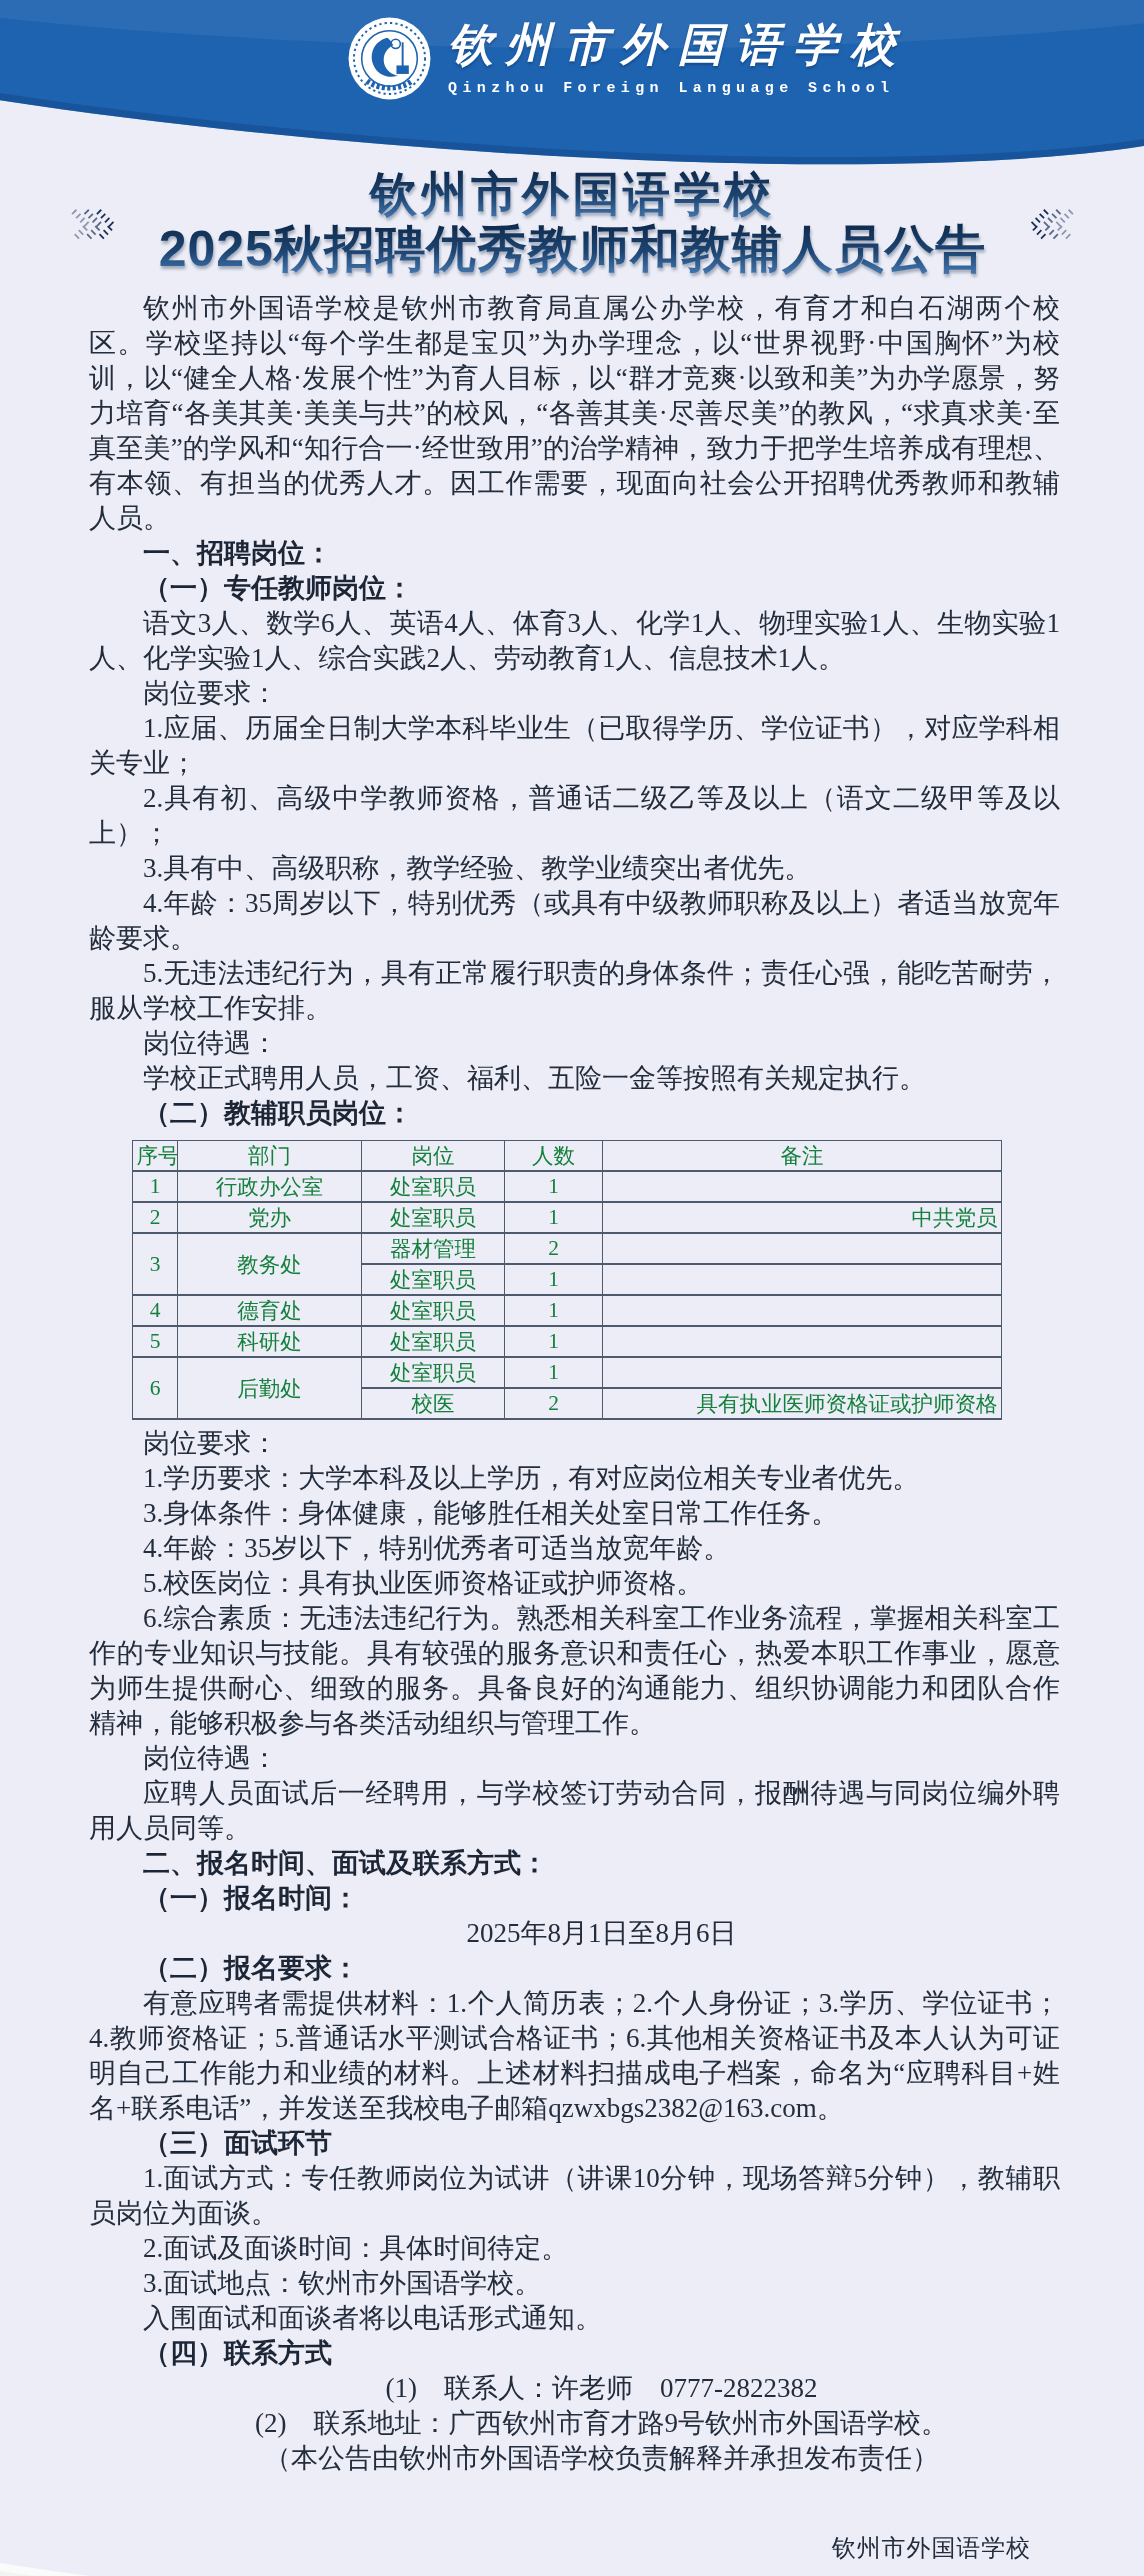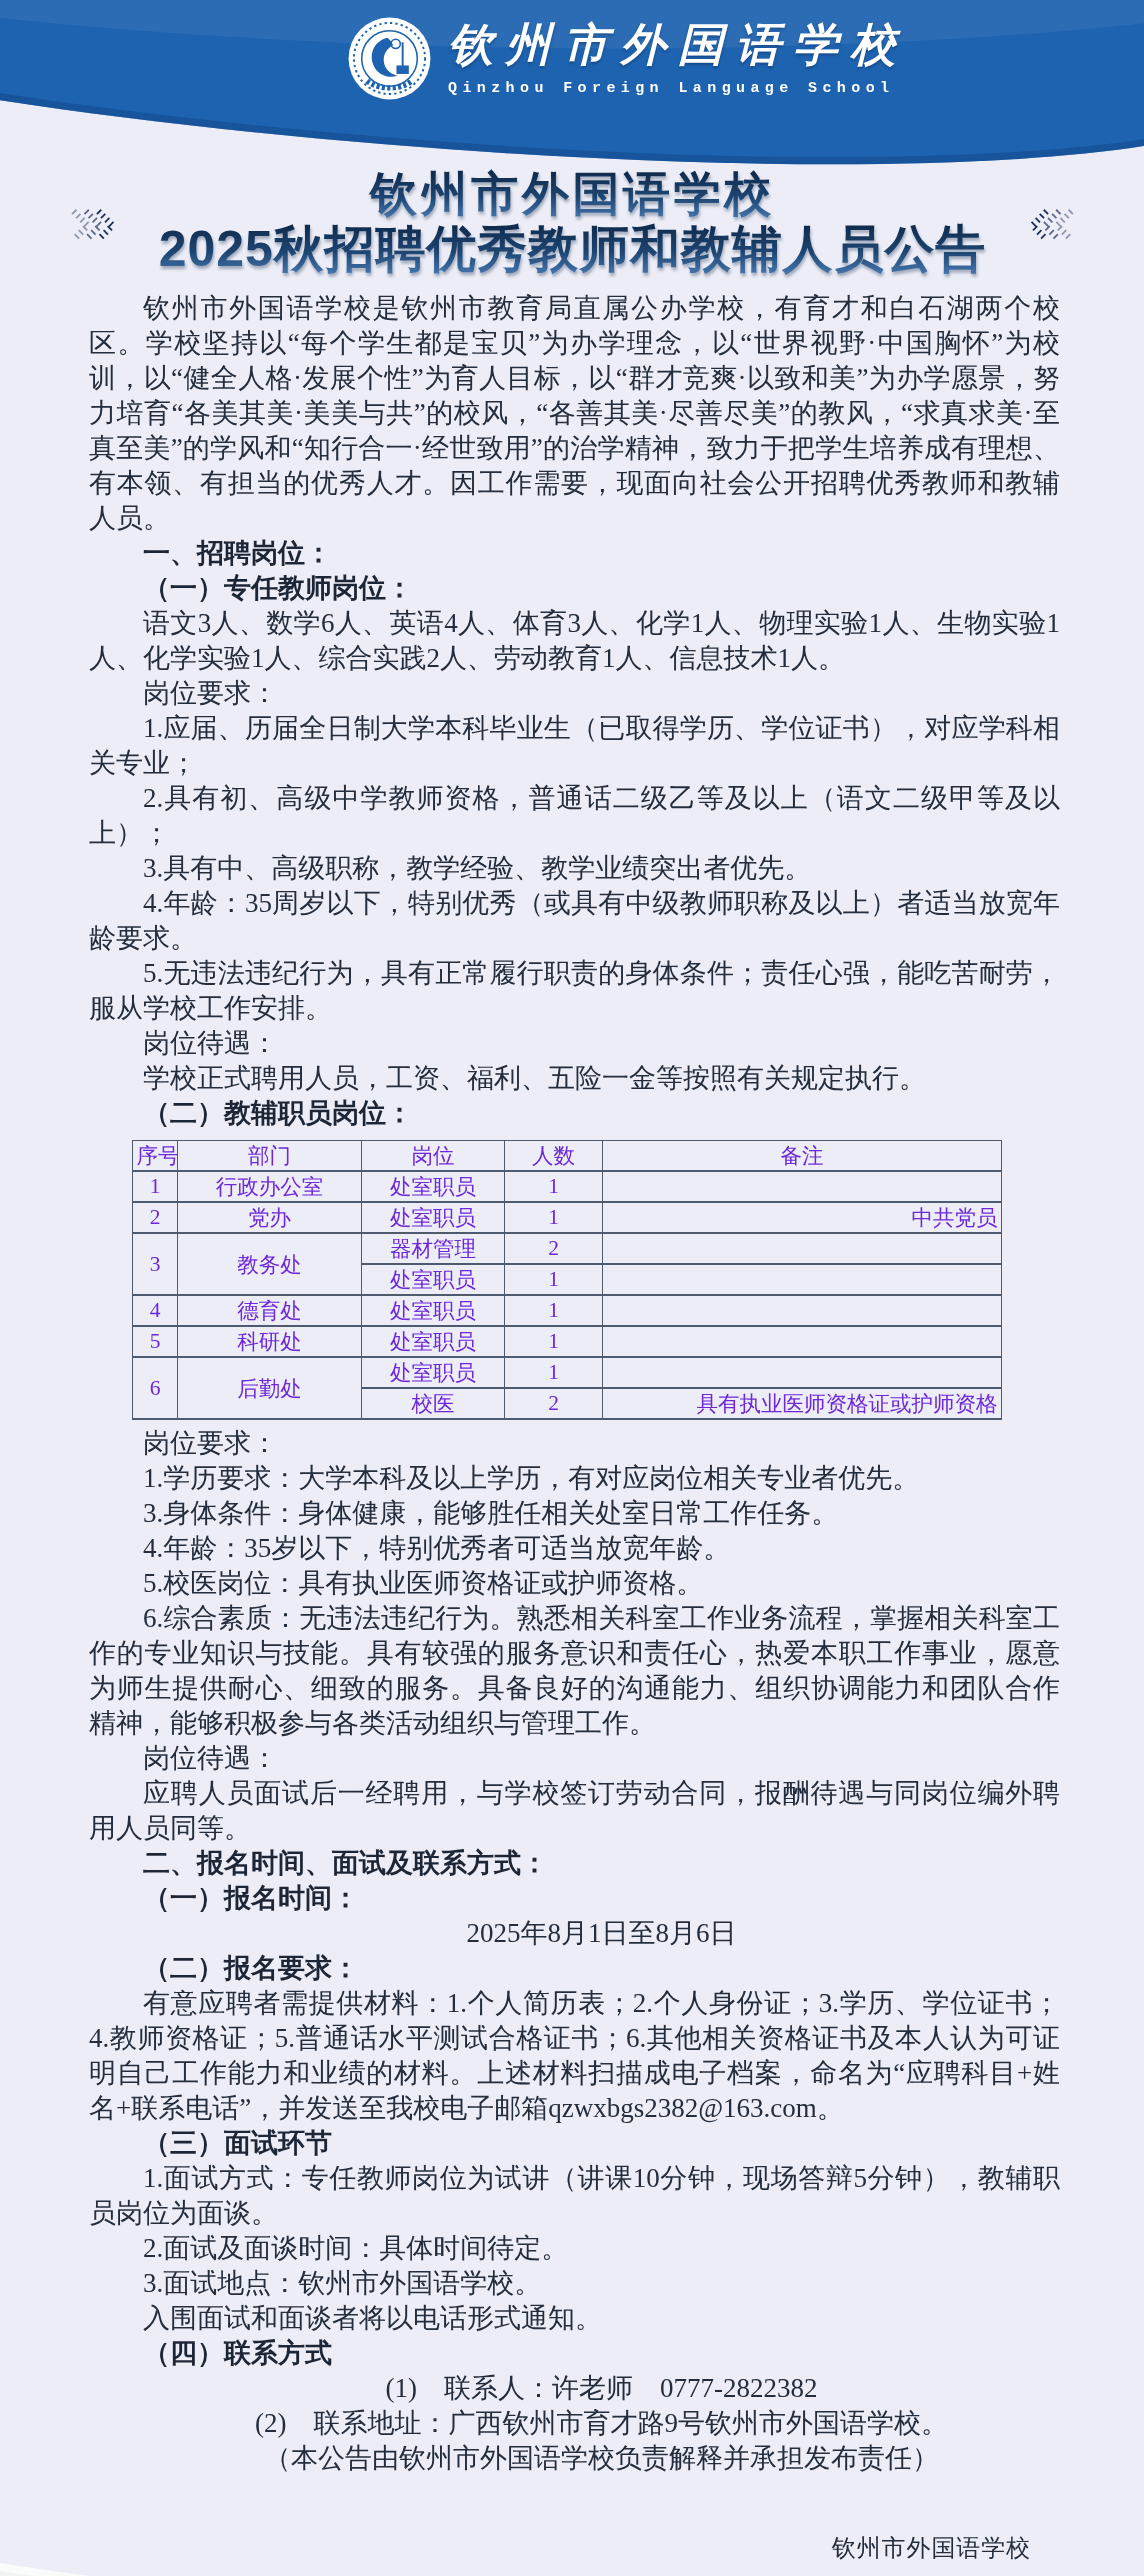--- a/index.html
+++ b/index.html
@@ -34,21 +34,21 @@
   .deco-right{right:68px;}
 
   
   .doc{flex:1 1 auto;padding:14.3px 85px 0 89px;color:#232d3d;}
   .doc p{margin:0;font-size:27px;line-height:35px;text-indent:2em;text-align:justify;}
   .doc p.hd{font-family:"Liberation Sans","DejaVu Sans",sans-serif;font-weight:bold;color:#1d2636;}
   .doc p.noj{text-align:center;}
 
   
   table.roster{border-collapse:collapse;margin:9px 0 5.4px 43px;width:869px;
-     font-size:21.5px;color:#6d28d9;table-layout:fixed;}
+     font-size:21.5px;color:#15803d;table-layout:fixed;}
   table.roster th,table.roster td{border-right:1.8px solid #4e5a6e;border-bottom:2.7px double #4e5a6e;
      text-align:center;height:28px;padding:0 3.6px;font-weight:normal;overflow:hidden;white-space:nowrap;}
   table.roster{border:1.8px solid #4e5a6e;}
   table.roster td.note{text-align:right;padding-left:9px;}
   col.c1{width:45px;}col.c2{width:184px;}col.c3{width:143px;}col.c4{width:98px;}col.c5{width:399px;}
 
   
   .footer{position:relative;height:309px;flex:0 0 auto;overflow:hidden;}
   .footer svg{position:absolute;left:0;top:0;}
   .signature{position:absolute;right:114px;top:54px;text-align:center;z-index:5;

